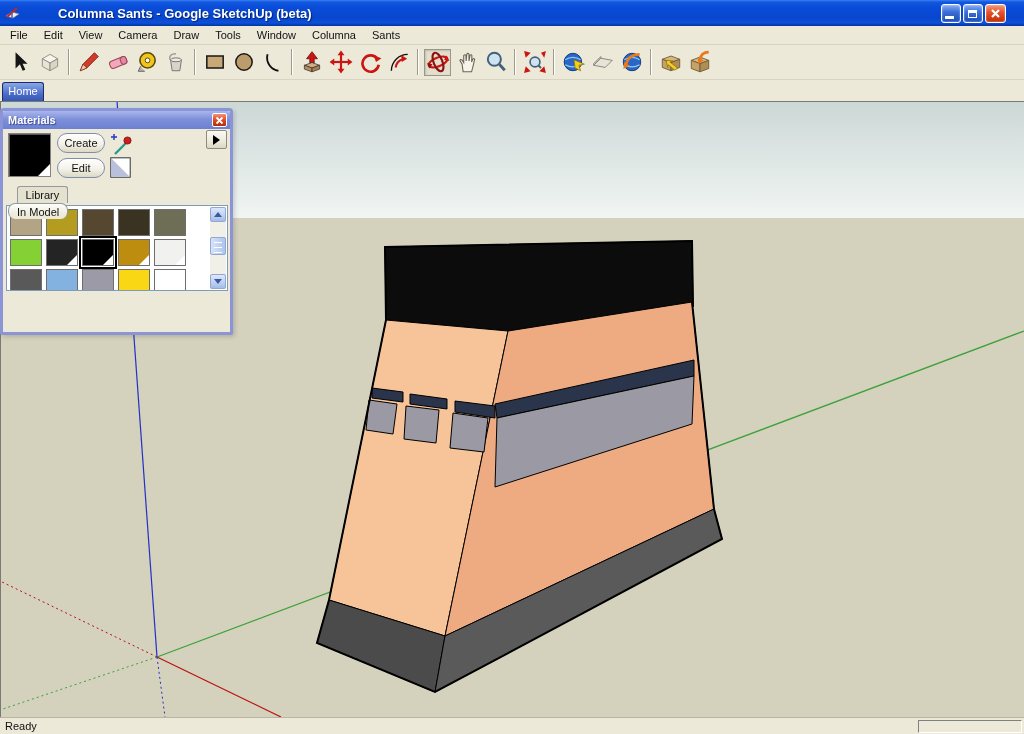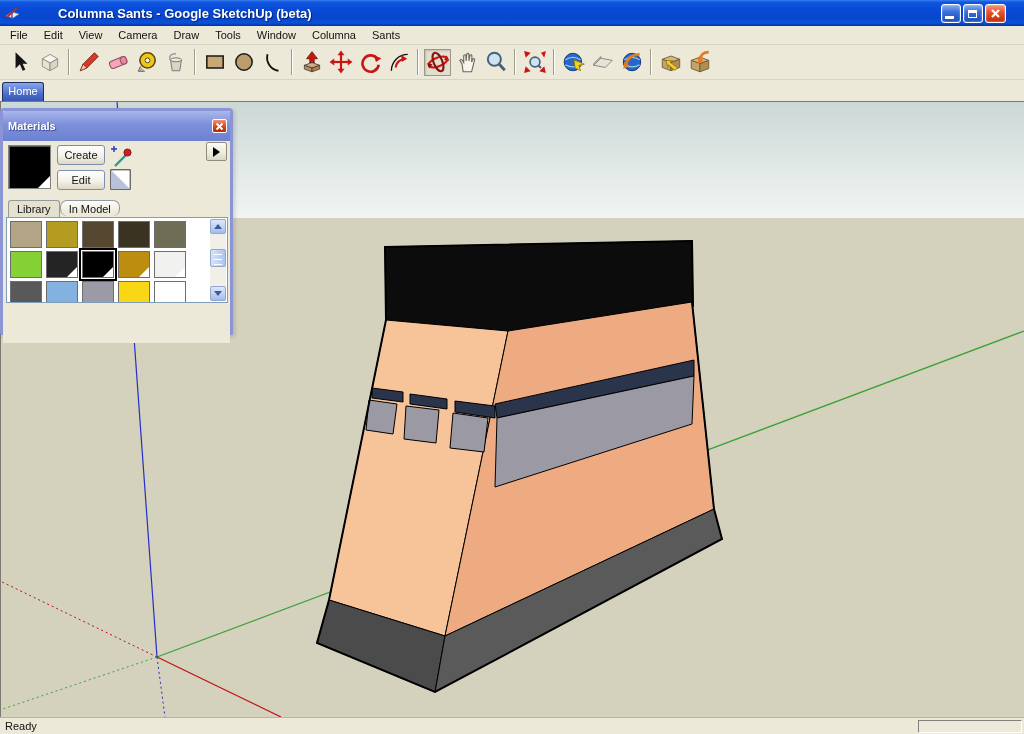--- a/index.html
+++ b/index.html
@@ -55,49 +55,49 @@
     background:#ece9d8; border-top:1px solid #b8b5a5; font-size:11px; color:#111; }
   .status-msg { position:absolute; left:5px; top:2px; }
   .vcb { position:absolute; right:2px; top:2px; width:104px; height:13px; background:#ece9d8;
     border-top:1px solid #808080; border-left:1px solid #808080;
     border-bottom:1px solid #fff; border-right:1px solid #fff; font-size:10px; }
 
   
   .dialog { position:absolute; left:0; top:108px; width:233px; height:227px;
     border:3px solid #8b95d5; border-radius:4px 4px 2px 2px; background:#ece9d8;
     box-shadow:2px 2px 4px rgba(0,0,0,.15); }
-  .dlg-title { height:30px; background:linear-gradient(180deg,#aab6ec 0%,#7e90da 45%,#6c81d2 100%);
+  .dlg-title { height:18px; background:linear-gradient(180deg,#aab6ec 0%,#7e90da 45%,#6c81d2 100%);
     display:flex; align-items:center; padding:0 3px 0 5px; border-radius:2px 2px 0 0; }
   .dlg-title .t { color:#fff; font-weight:bold; font-size:11px; flex:1;
     text-shadow:1px 1px 1px rgba(20,30,90,.6); }
   .dlg-close { width:15px; height:14px; border-radius:2px; border:1px solid #fff;
     background:linear-gradient(180deg,#f0927a 0%,#dd4b22 50%,#bb2d08 95%);
     display:flex; align-items:center; justify-content:center; }
   .dlg-client { position:relative; height:202px; background:#ece9d8; }
 
   .preview-swatch { position:absolute; left:5px; top:4px; width:43px; height:44px;
     border:1px solid #828282; box-shadow:inset 1px 1px 0 #555; }
   .corner-tri { position:absolute; right:0; bottom:0; width:0; height:0;
     border-bottom:12px solid #fff; border-left:12px solid transparent; }
 
   .xp-btn { position:absolute; width:48px; height:20px; font-size:11px; color:#111;
-    border:1px solid #7f8eb0; border-radius:3px; text-align:center; line-height:18px;
+    border:1px solid #7f8eb0; border-radius:10px; text-align:center; line-height:18px;
     background:linear-gradient(180deg,#fefefe 0%,#f4f2e8 55%,#ddd8c4 100%); }
   .btn-create { left:54px; top:4px; }
   .btn-edit { left:54px; top:29px; }
   .dropper { position:absolute; left:105px; top:2px; }
   .defmat { position:absolute; left:107px; top:28px; }
   .arrow-btn { position:absolute; right:3px; top:1px; width:21px; height:19px;
     border:1px solid #8f8c7c; border-radius:2px;
     background:linear-gradient(180deg,#fbfaf4 0%,#eceadb 60%,#dbd7c4 100%);
     display:flex; align-items:center; justify-content:center; }
   .arrow-btn .tri-r { width:0; height:0; border-left:7px solid #000;
     border-top:5px solid transparent; border-bottom:5px solid transparent; }
 
-  .tabs { position:absolute; left:5px; top:57px; height:20px; display:flex; align-items:center; }
+  .tabs { position:absolute; left:5px; top:57px; height:20px; display:flex; align-items:flex-end;flex-direction:column; }
   .mtab { font-size:11px; color:#111; border:1px solid #919b9c; border-bottom:none;
     border-radius:3px 3px 0 0; padding:2px 8px 2px 8px; background:#e4e1ce; height:17px; }
   .mtab.active { background:linear-gradient(180deg,#fdfdfa 0%,#ece9d8 80%); height:16px;
     position:relative; z-index:3;border-radius:7px; }
 
   .listbox { position:absolute; left:3px; top:76px; width:222px; height:86px; background:#fff;
     border:1px solid #7f9db9; overflow:hidden; }
   .swgrid { position:absolute; left:3px; top:3px; width:186px;
     display:grid; grid-template-columns:repeat(5,32px); grid-auto-rows:27px; gap:3px 4px; }
   .sw { position:relative; border:1px solid #6e6e6e; }

